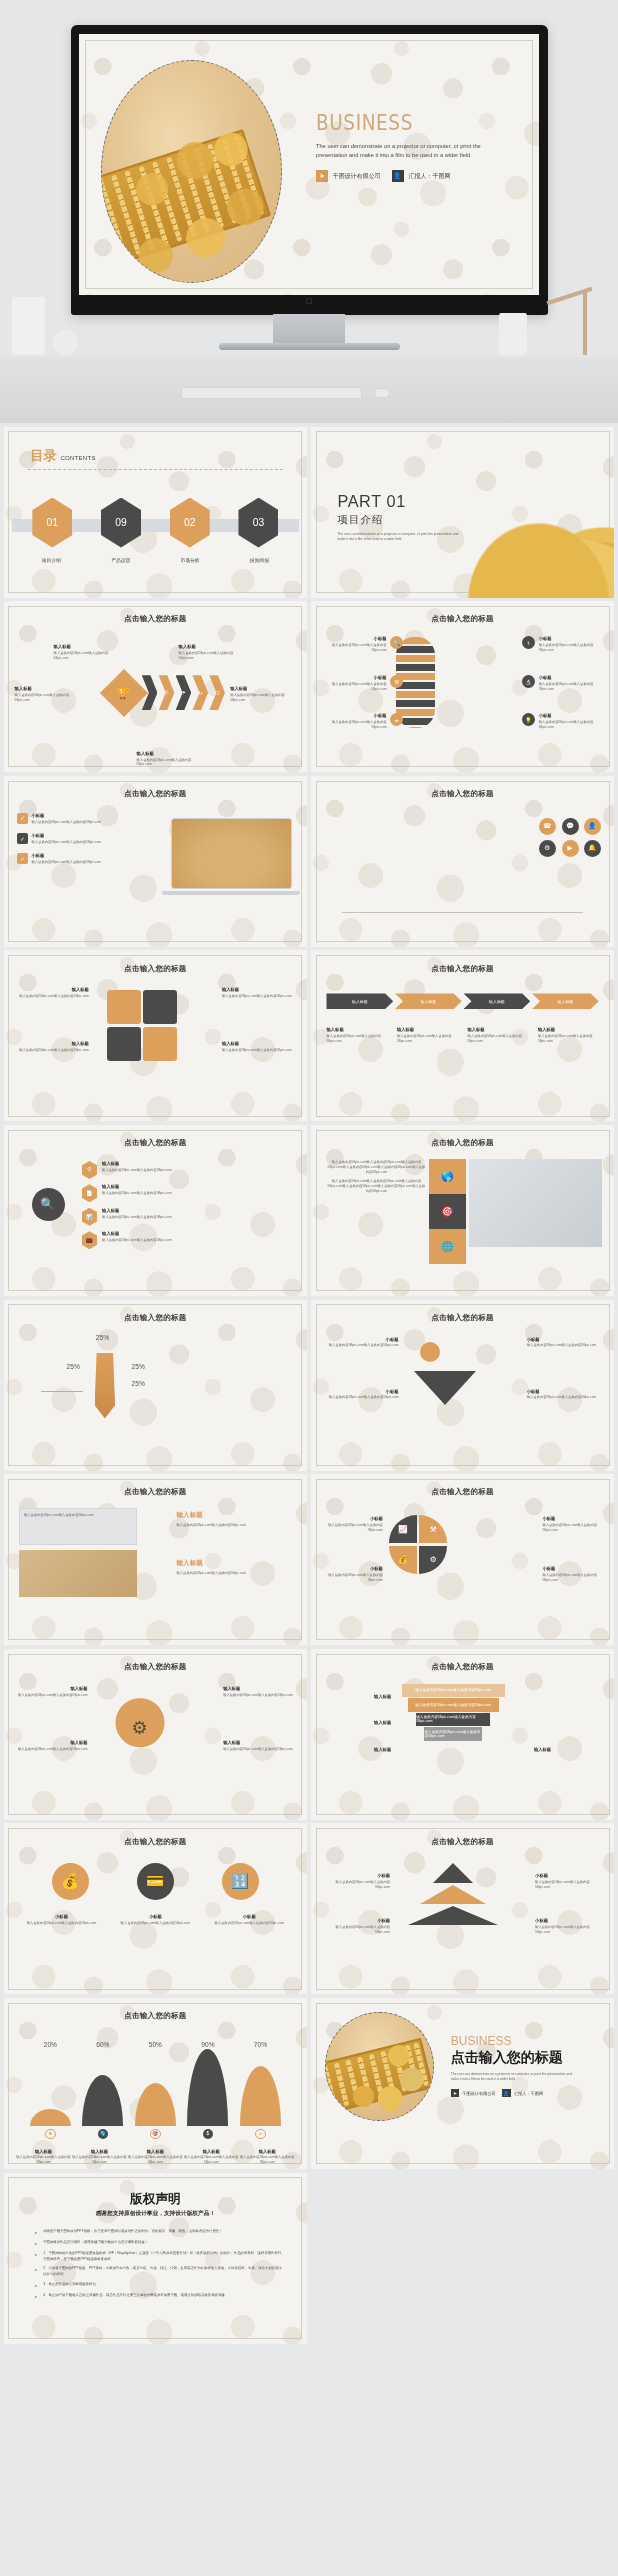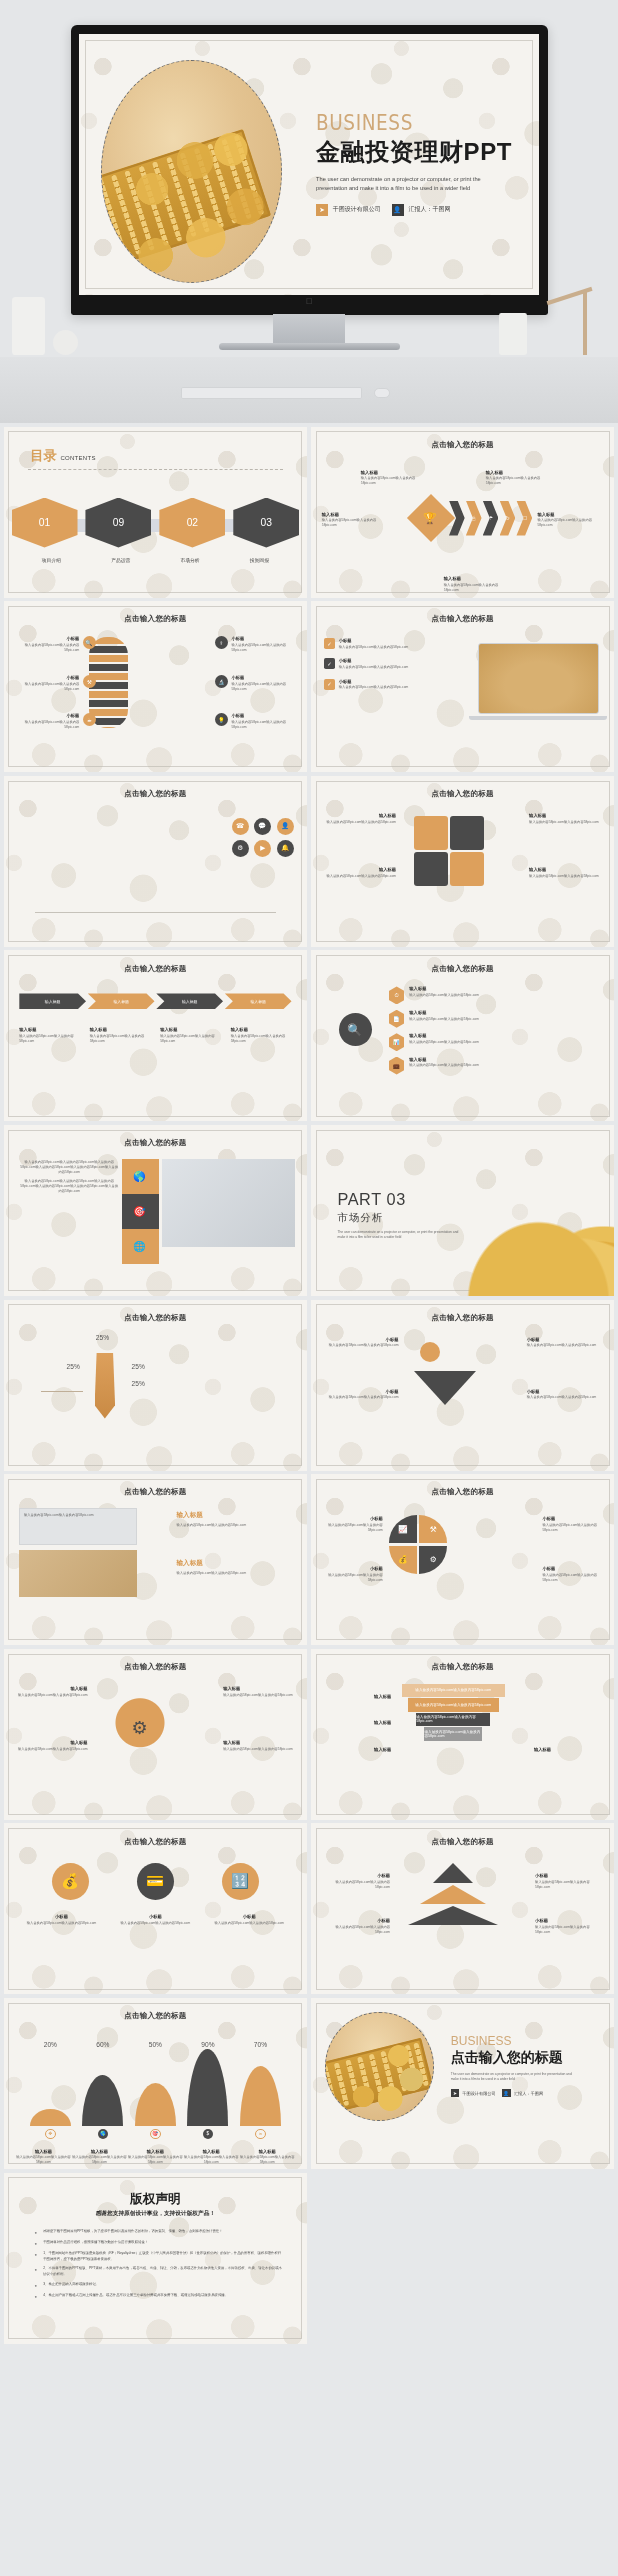--- a/index.html
+++ b/index.html
@@ -118,21 +118,21 @@
   .blurb { font-size:3.3px; color:#6a6a6a; line-height:1.5; }
   .subhead { font-size:4.3px; font-weight:700; color:#2e2e2e; margin-bottom:1.8px;}
 
   
   .toc-head { position:absolute; left:26.6px; top:20.5px; display:flex; align-items:baseline; gap:3.6px;}
   .toc-cn { font-size:13.3px; color:#d7a05a; font-weight:700;}
   .toc-en { font-size:6px; color:#454545; letter-spacing:0.3px;}
   .toc-rule { position:absolute; left:24px; right:24px; top:42px; border-top:0.6px dashed #b9b5ad;}
   .toc-band { position:absolute; left:8.5px; right:8.5px; top:92px; height:13.3px; background:#d7dae1; }
   .hexrow { position:absolute; left:0; right:0; top:71px; display:flex; justify-content:space-evenly; }
-  .hex { width:66px; height:50px; display:flex; align-items:center; justify-content:center; color:#fff; font-size:10.3px;
+  .hex { width:40px; height:50px; display:flex; align-items:center; justify-content:center; color:#fff; font-size:10.3px;
          clip-path: polygon(50% 0,100% 25%,100% 75%,50% 100%,0 75%,0 25%); }
   .hex.o { background:#dda05c; } .hex.d { background:#4a4a4a; }
   .toc-labels { position:absolute; left:0; right:0; top:130px; display:flex; justify-content:space-evenly; }
   .toc-labels span { font-size:4.8px; color:#3a3a3a; width:43px; text-align:center;}
 
   
   .part-wrap { position:absolute; left:26.6px; top:65px; }
   .part-num { font-size:16.3px; color:#3c3c3c; letter-spacing:0.6px;}
   .part-cn { font-size:10.3px; color:#3c3c3c; margin-top:2.4px; letter-spacing:1.2px;}
   .part-en { font-size:3.3px; color:#6a6a6a; line-height:1.5; margin-top:4.8px; width:127px;}
@@ -218,21 +218,20 @@
               <i style="left:81px"></i>
               <i style="left:95px"></i>
               <i style="left:110px"></i>
             <i style="left:124px"></i>
               <i style="left:139px"></i>
               <i style="left:152px"></i>
           </div>
         </div>
         <div class="hero-text">
           <div class="hero-business">BUSINESS</div>
-          <div class="hero-cn-title">金融投资理财PPT</div>
           <div class="hero-en-sub">The user can demonstrate on a projector or computer, or print the presentation and make it into a film to be used in a wider field</div>
           <div class="hero-meta">
             <span class="meta-chip orange">➤</span>
             <span class="meta-label">千图设计有限公司</span>
             <span class="meta-chip dark">👤</span>
             <span class="meta-label">汇报人：千图网</span>
           </div>
         </div>
       </div>
       <div style="text-align:center" class="apple-logo"></div>
@@ -259,20 +258,30 @@
         <div class="hex d">03</div>
       </div>
       <div class="toc-labels">
         <span>项目介绍</span>
         <span>产品运营</span>
         <span>市场分析</span>
         <span>投资回报</span>
       </div>
     </div>
 
+    <div class="slide">
+      <div class="patternbg"></div>
+        <div class="inner-border"></div>
+      <div class="coin-pile"></div>
+      <div class="part-wrap">
+        <div class="part-num">PART 01</div>
+        <div class="part-cn">项目介绍</div>
+        <div class="part-en">The user can demonstrate on a projector or computer, or print the presentation and make it into a film to be used in a wider field</div>
+      </div>
+    </div>
 
     <div class="slide">
       <div class="patternbg"></div>
         <div class="inner-border"></div>
       <div class="slide-title">点击输入您的标题</div>
       <div style="position:absolute;left:50px;top:43px;width:66px;text-align:left">
         <div class="subhead">输入标题</div>
         <div class="blurb">输入替换内容58pic.com输入替换内容58pic.com</div>
       </div>
       <div style="position:absolute;left:175px;top:43px;width:66px;text-align:left">
@@ -535,30 +544,20 @@
         <div class="blurb" style="margin-top:4.2px">输入替换内容58pic.com输入替换内容58pic.com输入替换内容58pic.com输入替换内容58pic.com输入替换内容58pic.com输入替换内容58pic.com</div>
       </div>
       <div style="position:absolute;left:118px;top:34px;width:37px">
         <div class="orange" style="height:35px;display:flex;align-items:center;justify-content:center;color:#fff;font-size:10.3px">🌎</div>
         <div class="dark" style="height:35px;display:flex;align-items:center;justify-content:center;color:#fff;font-size:10.3px">🎯</div>
         <div class="orange" style="height:35px;display:flex;align-items:center;justify-content:center;color:#fff;font-size:10.3px">🌐</div>
       </div>
       <div style="position:absolute;left:158px;right:12px;top:34px;height:88px;background:linear-gradient(135deg,#dfe3e7,#c8cdd2)"></div>
     </div>
 
-    <div class="slide">
-      <div class="patternbg"></div>
-        <div class="inner-border"></div>
-      <div class="coin-pile"></div>
-      <div class="part-wrap">
-        <div class="part-num">PART 03</div>
-        <div class="part-cn">市场分析</div>
-        <div class="part-en">The user can demonstrate on a projector or computer, or print the presentation and make it into a film to be used in a wider field</div>
-      </div>
-    </div>
 
     <div class="slide">
       <div class="patternbg"></div>
         <div class="inner-border"></div>
       <div class="slide-title">点击输入您的标题</div>
       <div style="position:absolute;left:91px;top:34px;width:15.7px;height:15.7px;text-align:center;font-size:6.6px;color:#555">25%</div>
       <div style="position:absolute;left:63px;top:63px;font-size:6.6px;color:#555">25%</div>
       <div style="position:absolute;left:128px;top:63px;font-size:6.6px;color:#555">25%</div>
       <div style="position:absolute;left:128px;top:80px;font-size:6.6px;color:#555">25%</div>
       <div style="position:absolute;left:91px;top:53px;width:20.5px;height:66px;background:linear-gradient(#dda05c,#c98a44);

